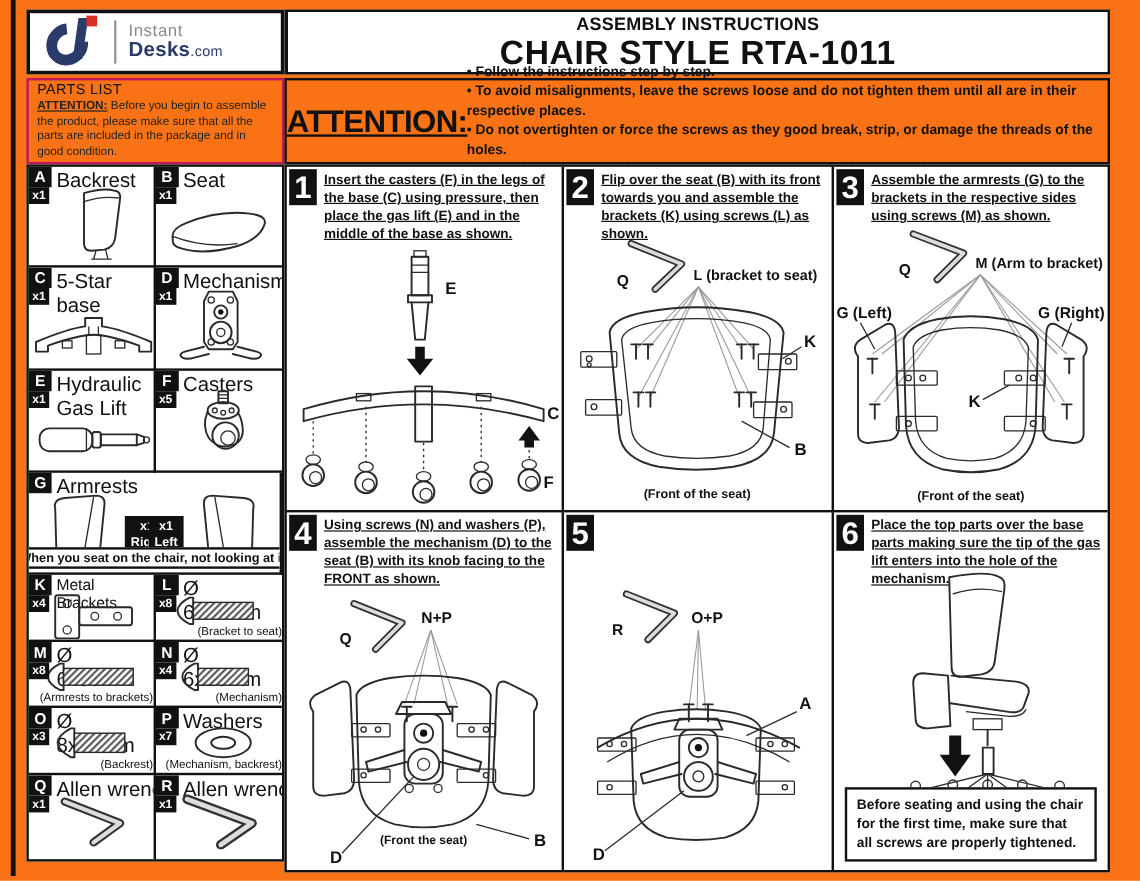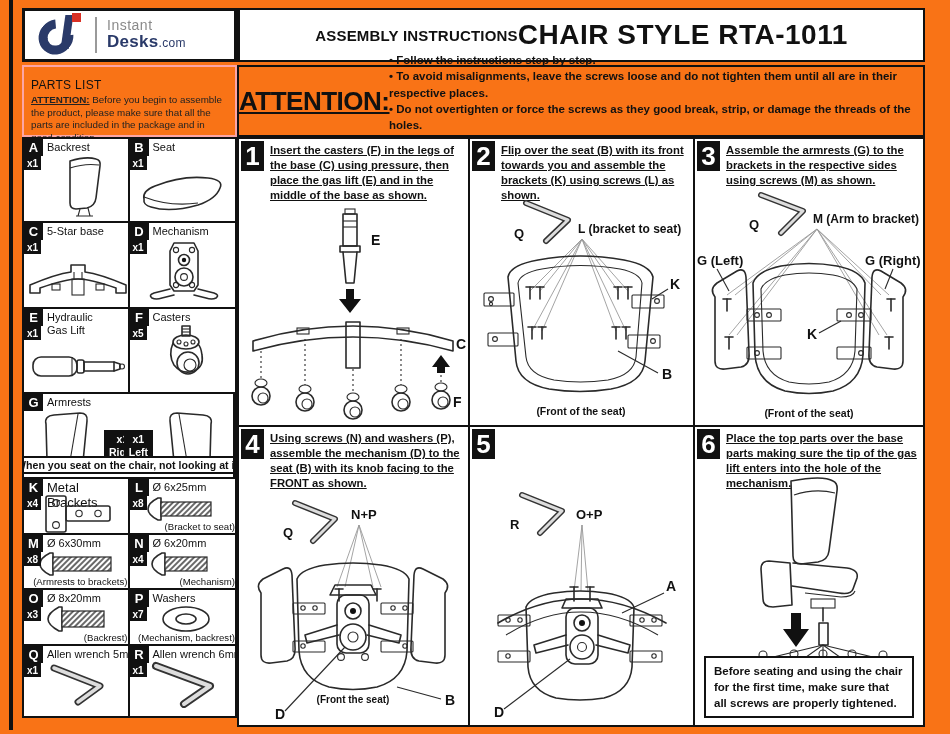--- a/index.html
+++ b/index.html
@@ -11,45 +11,45 @@
   .logo-box { position:absolute; left:22px; top:8px; width:215px; height:54px; border:3px solid #111; background:#fff; display:flex; align-items:center; padding-left:14px; }
   .logo-mark { position:relative; width:44px; height:40px; }
   .logo-d { position:absolute; left:0; top:4px; width:34px; height:36px; border:9px solid #2a3a69; border-top-color:transparent; border-radius:50%; transform:rotate(40deg); }
   .logo-stem { position:absolute; left:24px; top:0; width:8px; height:34px; background:#2a3a69; transform:skewX(-8deg); }
   .logo-red { position:absolute; left:33px; top:-2px; width:9px; height:9px; background:#d93025; }
   .logo-divider { width:2px; height:36px; background:#9a9a9a; margin:0 10px 0 12px; }
   .logo-words { display:flex; flex-direction:column; line-height:1.1; }
   .logo-top { color:#8a8a8a; font-size:14px; letter-spacing:.5px; }
   .logo-main { color:#2a3a69; font-size:17px; font-weight:bold; letter-spacing:.3px; }
   .logo-main .sfx { font-size:12px; font-weight:normal; }
-  .title-box { position:absolute; left:237px; top:8px; width:688px; height:54px; border:2px solid #111; border-left-width:3px; background:#fff; display:flex; flex-direction:row; align-items:center; justify-content:center; }
+  .title-box { position:absolute; left:237px; top:8px; width:688px; height:54px; border:2px solid #111; border-left-width:3px; background:#fff; display:flex; flex-direction:column; align-items:center; justify-content:center; }
   .title-small { font-size:15px; font-weight:bold; letter-spacing:.2px; }
   .title-large { font-size:28px; font-weight:bold; letter-spacing:.5px; line-height:1.05; }
 
   
-  .parts-head { position:absolute; left:22px; top:65px; width:215px; height:72px; border:2px solid #fca5a5; padding:11px 6px 0 7px; }
+  .parts-head { position:absolute; left:22px; top:65px; width:215px; height:72px; border:2px solid #be185d; padding:0 6px 0 7px; }
   .parts-head .ttl { font-size:12px; letter-spacing:.3px; margin-bottom:2px; }
   .parts-head .note { font-size:9.8px; line-height:1.3; color:#222; }
   .parts-head .note b { text-decoration:underline; }
   .attn-box { position:absolute; left:237px; top:65px; width:688px; height:72px; border:2px solid #111; display:flex; align-items:center; }
   .attn-label { width:150px; text-align:center; font-size:26px; font-weight:bold; text-decoration:underline; letter-spacing:-.5px; flex:none; }
   .attn-bullets { list-style:none; font-size:11.5px; font-weight:bold; line-height:1.42; padding-right:6px; }
   .attn-bullets li::before { content:"• "; }
 
   
   .pgrid { position:absolute; left:22px; top:137px; width:215px; height:581px; border:2px solid #111; display:grid;
            grid-template-columns:1fr 1fr; grid-template-rows:84px 86px 85px 85px 56px 55px 56px 1fr; background:#fff; }
   .pcell { position:relative; border-right:2px solid #111; border-bottom:2px solid #111; overflow:hidden; }
   .pcell.lastcol { border-right:none; }
   .pcell.lastrow { border-bottom:none; }
   .pcell.span2 { grid-column:1 / span 2; }
   .badge { position:absolute; left:0; top:0; z-index:2; }
   .badge .bl { background:#111; color:#fff; font-weight:bold; font-size:13px; width:19px; height:17px; display:flex; align-items:center; justify-content:center; }
   .badge .bq { background:#111; color:#fff; font-weight:bold; font-size:10px; width:17px; height:14px; display:flex; align-items:center; justify-content:center; }
-  .pname { position:absolute; left:23px; top:2px; font-size:11px; line-height:1.15; max-width:78px; }
+  .pname { position:absolute; left:23px; top:2px; font-size:17px; line-height:1.15; max-width:78px; }
   .hsub { position:absolute; left:0; right:0; bottom:1px; text-align:right; font-size:9.6px; }
   .picon { position:absolute; }
   svg { display:block; }
   .ln { fill:none; stroke:#2a2a2a; stroke-width:1.6; stroke-linejoin:round; stroke-linecap:round; }
   .ln-thin { fill:none; stroke:#2a2a2a; stroke-width:1.1; }
   .fan { stroke:#9a9a9a; stroke-width:.9; }
   .dash { stroke:#2a2a2a; stroke-width:1.1; stroke-dasharray:2,3; fill:none; }
   .blk { fill:#111; stroke:none; }
   .svgtxt { font-family:"Liberation Sans",sans-serif; font-weight:bold; fill:#111; }
   .gbadge { position:absolute; background:#111; color:#fff; font-weight:bold; font-size:10.5px; text-align:center; line-height:1.25; padding:3px 5px; }

